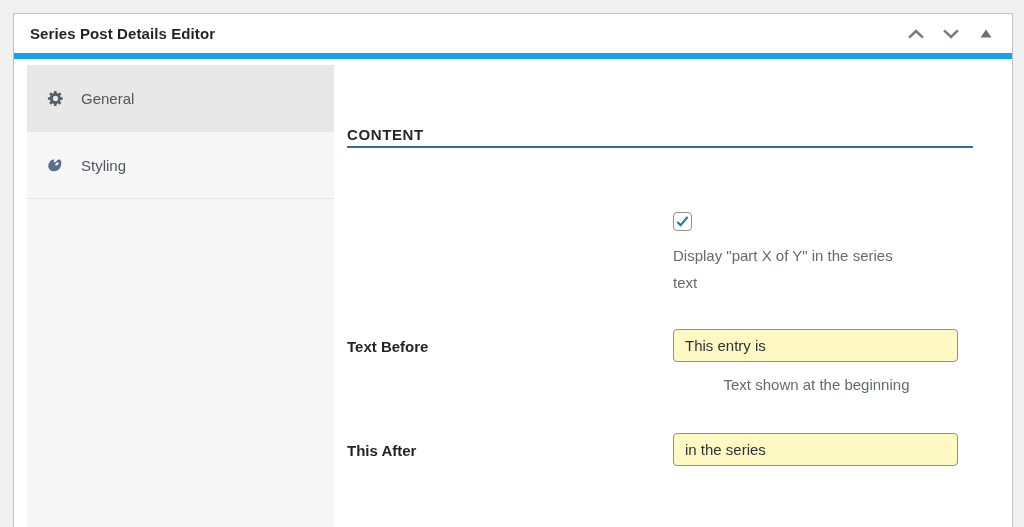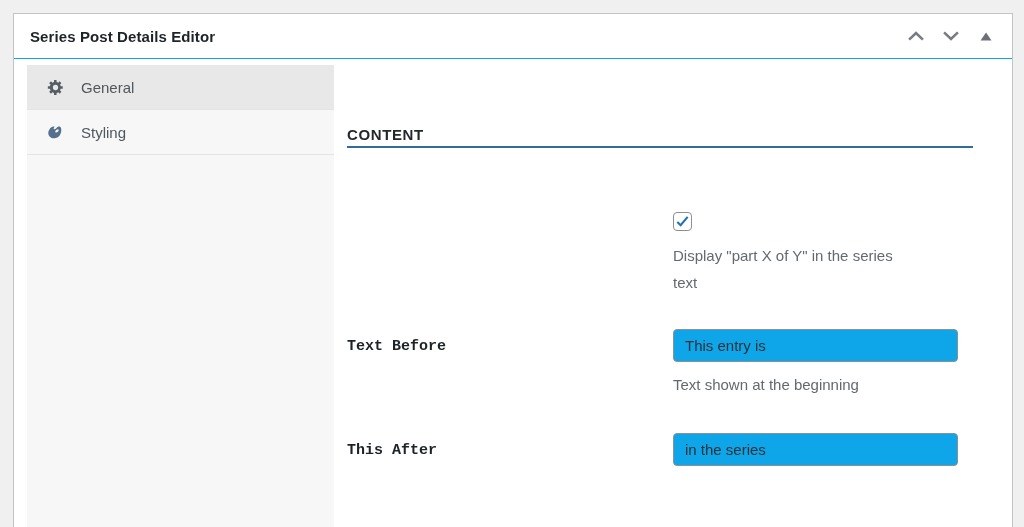--- a/index.html
+++ b/index.html
@@ -13,21 +13,21 @@
     position:absolute; left:13px; top:13px;
     width:1000px; height:600px;
     background:#ffffff;
     border:1px solid #c3c4c7;
   }
   
   .panel-header {
     height:45px;
     display:flex; align-items:center;
     padding:0 14px 0 16px;
-    border-bottom:1px solid #0ea5e9;
+    border-bottom:6px solid #0ea5e9;
     background:#ffffff;
   }
   .panel-title {
     font-size:15px; font-weight:bold; color:#1d2327;
     letter-spacing:0.1px;
   }
   .header-controls {
     margin-left:auto; display:flex; align-items:center; gap:11px;
   }
   .icon-btn {
@@ -36,21 +36,21 @@
     display:flex; align-items:center; justify-content:center;
     color:#787c82; padding:0;
   }
   
   .sidebar-nav {
     position:absolute; left:13px; top:51px;
     width:307px; height:548px;
     background:#f7f7f7;
   }
   .nav-item {
-    height:45px;
+    height:67px;
     display:flex; align-items:center;
     padding-left:19px; gap:17px;
     font-size:15px; color:#50575e;
     border-bottom:1px solid #e3e4e6;
     cursor:pointer;
     background:#f7f7f7;
   }
   .nav-item.active { background:#e8e8e8; }
   .nav-icon { width:18px; height:18px; display:flex; align-items:center; justify-content:center; }
   
@@ -66,48 +66,48 @@
   .field-row { position:absolute; left:0; width:626px; }
   .row-show-part { top:85px;  height:100px; }
   .row-text-before { top:202px; height:90px; }
   .row-text-after  { top:306px; height:90px; }
   .field-label {
     position:absolute; left:0;
     font-size:15px; font-weight:bold; color:#1d2327;
     line-height:18px;
   }
   .row-show-part .field-label { top:6px; }
-  .row-text-before .field-label, .row-text-after .field-label { top:9px;font-family:Liberation Mono, monospace; }
+  .row-text-before .field-label, .row-text-after .field-label { top:9px; }
   .field-control { position:absolute; left:326px; top:0; width:287px; }
   .checkbox {
     width:19px; height:19px;
     background:#fff;
     border:1px solid #8c8f94;
     border-radius:4px;
     display:flex; align-items:center; justify-content:center;
     cursor:pointer;
   }
   .text-input {
     width:285px; height:33px;
     border:1px solid #8c8f94;
     border-radius:4px;
     padding:0 11px;
     font-size:15px; color:#2c3338;
     font-family:"Liberation Sans","DejaVu Sans",sans-serif;
-    background:#0ea5e9;
+    background:#fef9c3;
     outline:none;
   }
   .field-desc {
     margin-top:11px;
     font-size:15px; color:#646970;
     line-height:27px;
     white-space:pre-line;
     max-width:287px;
   }
-  .input-desc { line-height:20px; margin-top:13px; }
+  .input-desc { line-height:20px; margin-top:13px;text-align:center; }
 </style>
 </head>
 <body>
 
 <div class="panel">
 
   <div class="panel-header">
     <span class="panel-title">Series Post Details Editor</span>
     <div class="header-controls">
       <button class="icon-btn">

